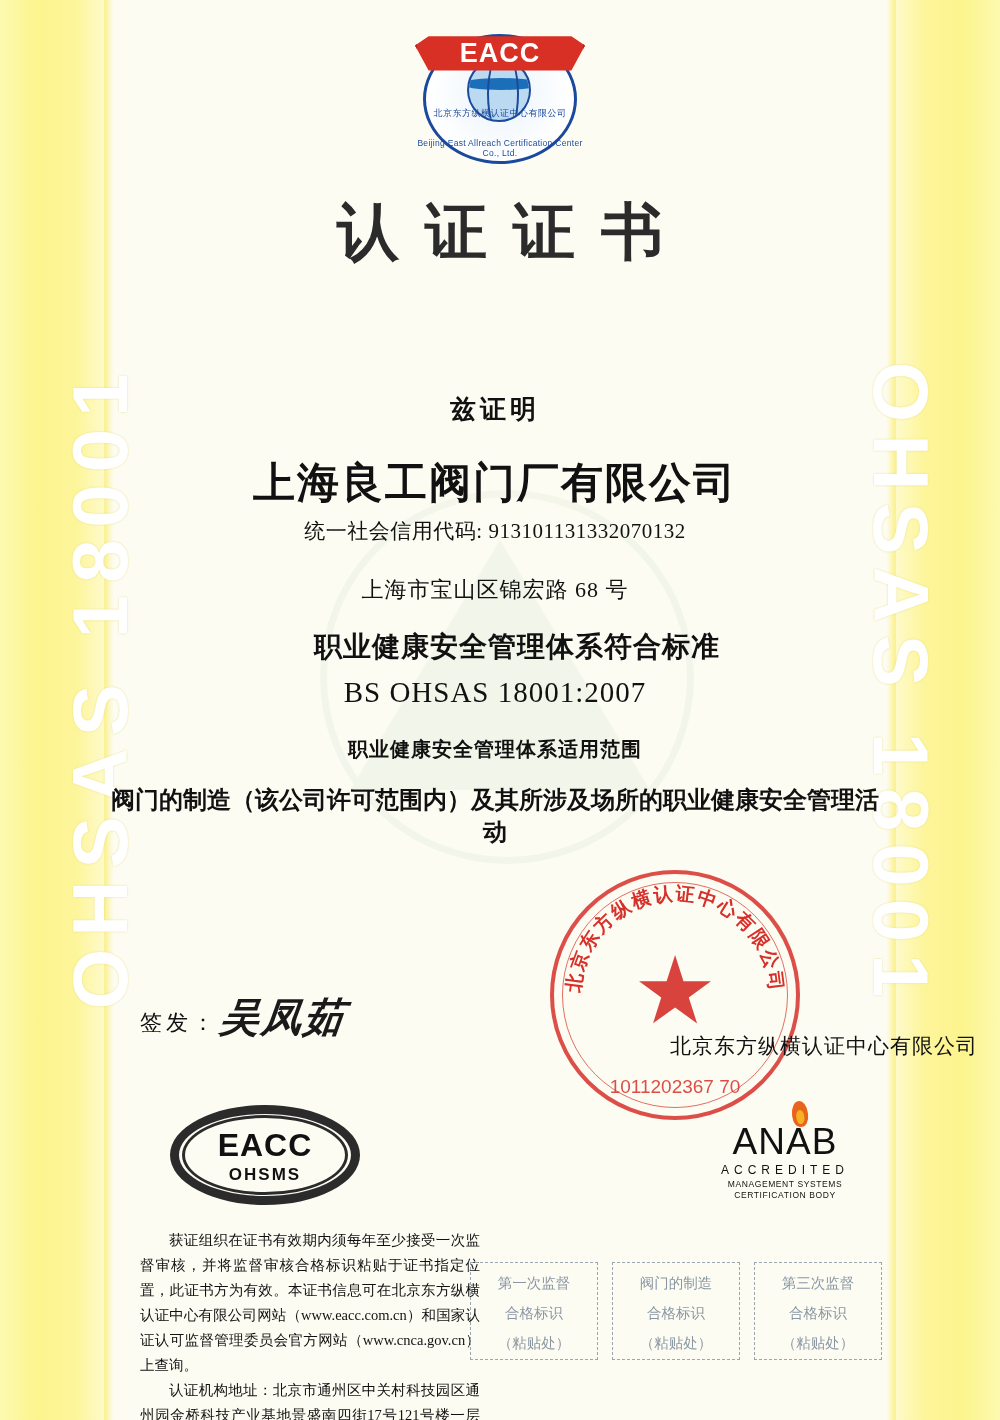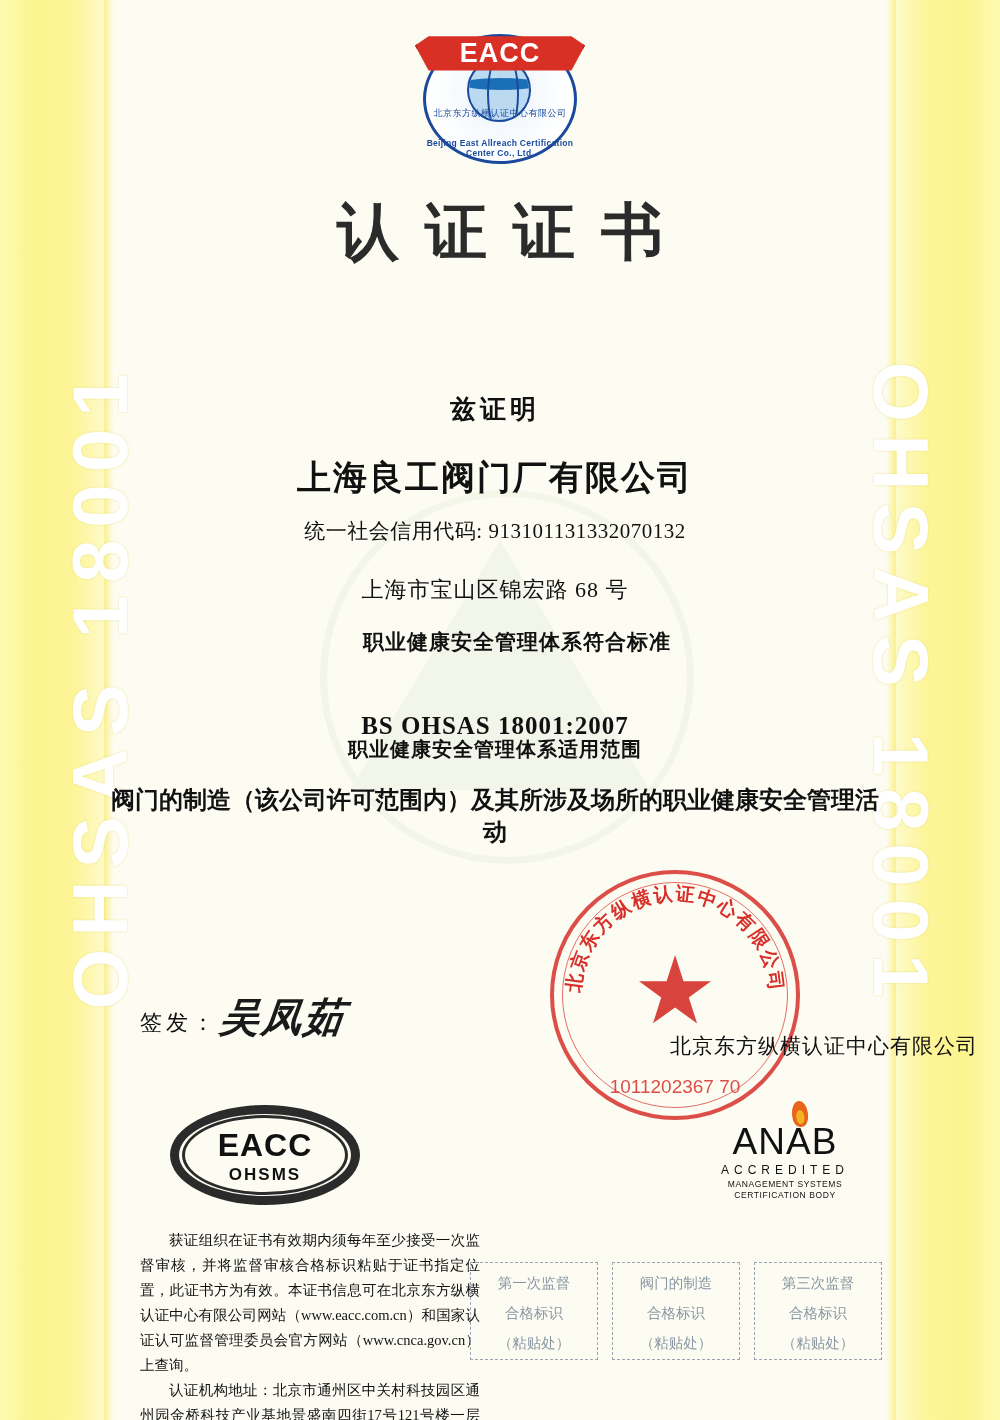--- a/index.html
+++ b/index.html
@@ -127,21 +127,21 @@
     font-family:"Liberation Sans",sans-serif; font-weight:bold; font-size:27px; color:#fff;
     letter-spacing:1px;
   }
   .eacc-cn {
     position:absolute; left:0; right:0; top:95px; text-align:center;
     font-size:9px; color:#1b4a9c; letter-spacing:.5px;
   }
   .eacc-en {
     position:absolute; left:0; right:0; top:126px; text-align:center;
     font-family:"Liberation Sans",sans-serif;
-    font-size:8.5px; color:#1b4a9c; letter-spacing:.3px;font-weight:bold;
+    font-size:8.5px; color:#1b4a9c; letter-spacing:.3px;
   }
   
   .cert-title {
     position: absolute;
     left: 0; right: 0;
     top: 190px;
     text-align: center;
     font-size: 62px;
     font-weight: bold;
     letter-spacing: 26px;
@@ -156,25 +156,25 @@
     color: #1a1a1a;
     letter-spacing: 1px;
   }
   .line-center {
     position: absolute;
     left: 0; right: 10px;
     text-align: center;
     color: #111;
   }
   .l-zizhengming { top: 392px; font-size: 26px; font-weight: bold; letter-spacing: 4px; }
-  .l-company    { top: 455px; font-size: 34px; font-weight: bold; letter-spacing: 2px; }
+  .l-company    { top: 455px; font-size: 42px; font-weight: bold; letter-spacing: 2px; }
   .l-credit     { top: 517px; font-size: 21px; letter-spacing: .5px; }
   .l-address    { top: 575px; font-size: 22px; letter-spacing: 1px; }
-  .l-conform    { top: 628px; font-size: 21px; font-weight: bold; letter-spacing: 1px; padding-left: 44px; }
-  .l-standard   { top: 676px; font-size: 25px; font-weight: bold; letter-spacing: 1px; margin-top: 36px; }
+  .l-conform    { top: 628px; font-size: 28px; font-weight: bold; letter-spacing: 1px; padding-left: 44px; }
+  .l-standard   { top: 676px; font-size: 29px; font-weight: normal; letter-spacing: 1px; }
   .l-scopehdr   { top: 736px; font-size: 20px; font-weight: bold; letter-spacing: 1px; }
   .l-scope      { top: 784px; font-size: 24px; font-weight: bold; letter-spacing: 0px; }
   
   .dates {
     position: absolute;
     left: 52px;
     top: 862px;
     font-size: 19px;
     line-height: 34px;
     color: #111;

